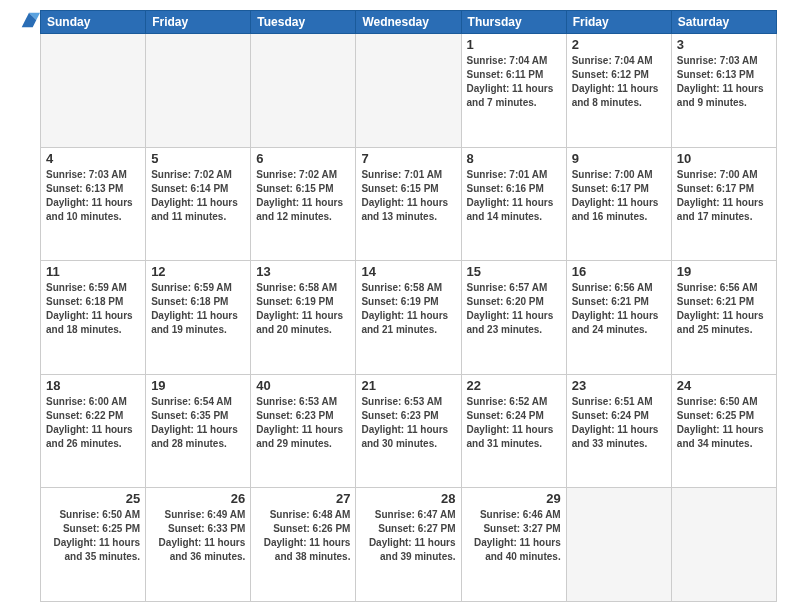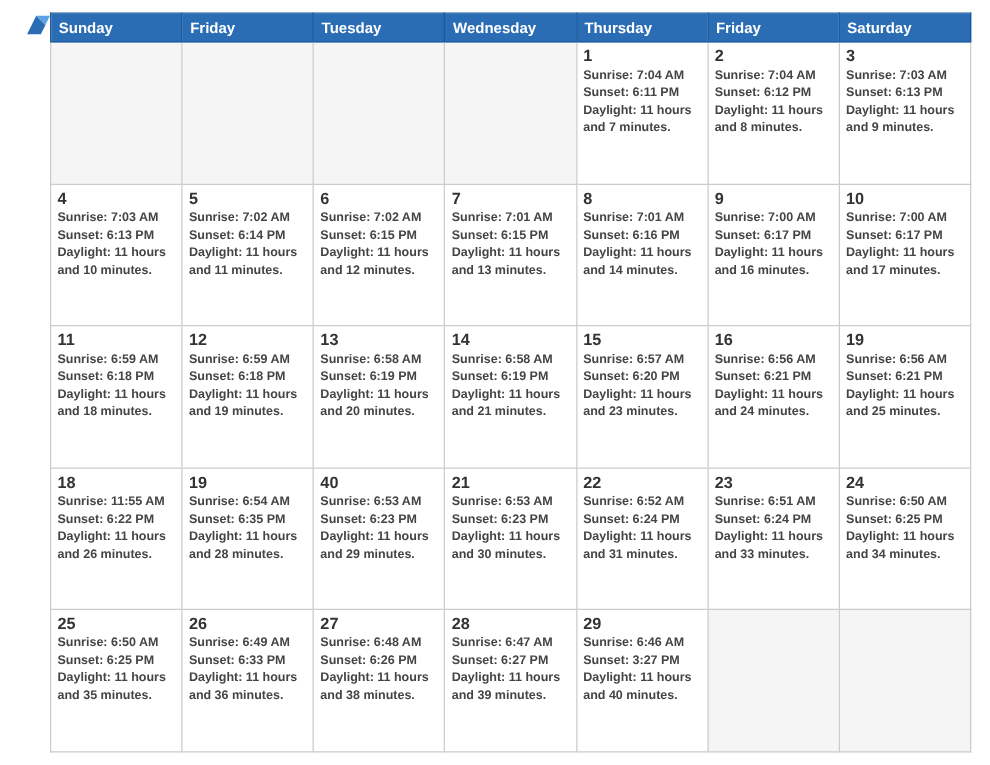--- a/index.html
+++ b/index.html
@@ -96,20 +96,21 @@
       margin-bottom: 2px;
     }
     .day-info {
       font-size: 10px;
       color: #444;
       line-height: 1.4;
       font-weight: bold;
     }
     .last-row td {
       height: 75px;
+      text-align: right;
     }
   </style>
 </head>
 <body>
 
 <div class="page">
   <div class="header">
     <div class="logo">
       <div class="logo-text">
         <span class="logo-general"></span>
@@ -247,21 +248,21 @@
           <td>
             <span class="day-number">19</span>
             <div class="day-info">Sunrise: 6:56 AM
 Sunset: 6:21 PM
 Daylight: 11 hours and 25 minutes.</div>
           </td>
         </tr>
         <tr>
           <td>
             <span class="day-number">18</span>
-            <div class="day-info">Sunrise: 11:55 AM
+            <div class="day-info">Sunrise: 6:00 AM
 Sunset: 6:22 PM
 Daylight: 11 hours and 26 minutes.</div>
           </td>
           <td>
             <span class="day-number">19</span>
             <div class="day-info">Sunrise: 6:54 AM
 Sunset: 6:35 PM
 Daylight: 11 hours and 28 minutes.</div>
           </td>
           <td>

